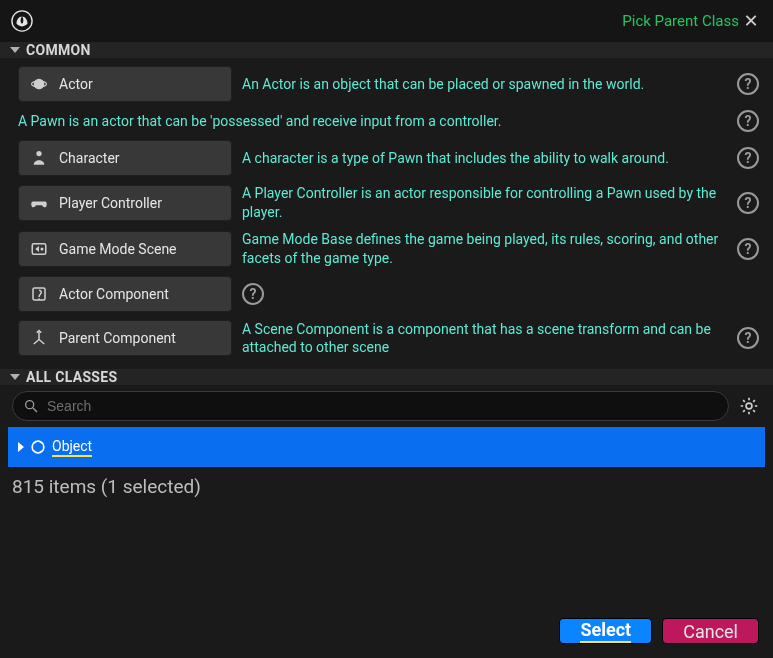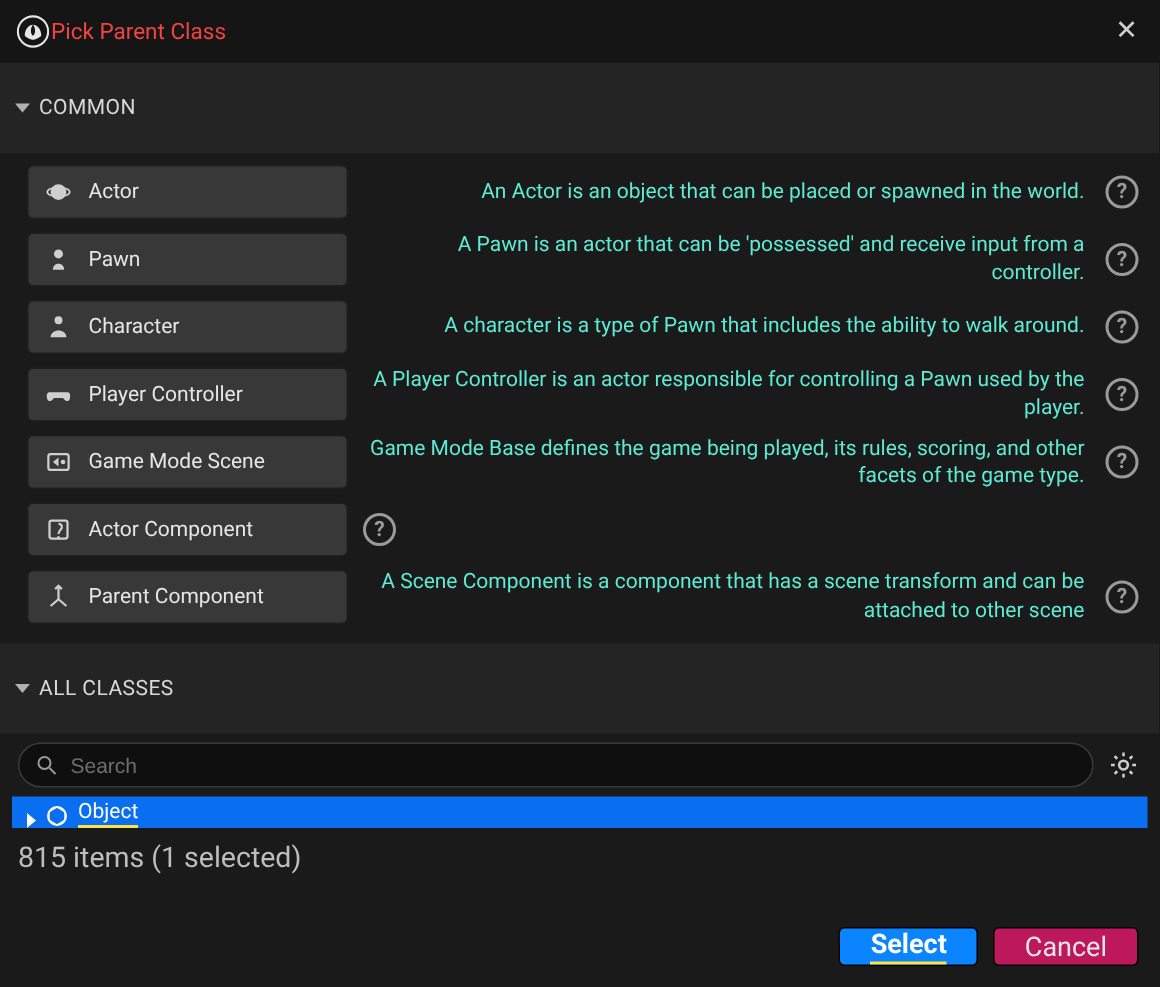--- a/index.html
+++ b/index.html
@@ -29,62 +29,61 @@
   }
   .titlebar .logo {
     width: 24px;
     height: 24px;
     display: flex;
     align-items: center;
     justify-content: center;
   }
   .titlebar .title {
     flex: 1;
-    text-align: left;
-    color: #ef4444;
+    text-align: right;
+    color: #22c55e;
     font-size: 15px;
   }
   .titlebar .close {
     width: 24px;
     height: 24px;
     color: #cfcfcf;
     font-size: 18px;
     text-align: center;
     line-height: 24px;
     cursor: pointer;
   }
   
   .section-header {
     background: #242424;
-    padding: 22px 10px;
+    padding: 0 10px;
     display: flex;
     align-items: center;
     gap: 6px;
-    font-weight: 400;
+    font-weight: 700;
     color: #d8d8d8;
     font-size: 14px;
     letter-spacing: 0.3px;
     cursor: pointer;
   }
   .section-header .tri {
     width: 0; height: 0;
     border-left: 5px solid transparent;
     border-right: 5px solid transparent;
     border-top: 6px solid #b0b0b0;
   }
   
   .common-rows {
     padding: 8px 14px 4px 18px;
   }
   .row {
     display: flex;
     align-items: center;
     gap: 10px;
     margin-bottom: 8px;
-    text-align: right;
   }
   .row .btn {
     width: 214px;
     min-width: 214px;
     height: 36px;
     background: #383838;
     border: 1px solid #1f1f1f;
     border-radius: 4px;
     display: flex;
     align-items: center;
@@ -142,23 +141,23 @@
   .gear {
     width: 24px; height: 24px;
     color: #cfcfcf;
     cursor: pointer;
     display:flex; align-items:center; justify-content:center;
   }
 
   .tree-item {
     background: #0a6ef0;
     color: #fff;
-    height: 21px;
-    display: flex;
-    align-items: flex-end;
+    height: 40px;
+    display: flex;
+    align-items: center;
     padding: 0 10px;
     gap: 6px;
     cursor: pointer;
     margin: 0 8px;
   }
   .tree-item .tri-right {
     width: 0; height: 0;
     border-top: 5px solid transparent;
     border-bottom: 5px solid transparent;
     border-left: 6px solid #fff;
@@ -234,29 +233,20 @@
               <ellipse cx="12" cy="12" rx="10" ry="4" fill="none" stroke="#cfcfcf" stroke-width="1.5"></ellipse>
             </svg>
         </span>
         <span>Actor</span>
       </div>
       <div class="desc">An Actor is an object that can be placed or spawned in the world.</div>
       <div class="help">?</div>
     </div>
 
     <div class="row">
-      <div class="btn">
-        <span class="icon">
-          <svg width="18" height="18" viewBox="0 0 24 24">
-              <circle cx="12" cy="7" r="4" fill="#cfcfcf"></circle>
-              <path d="M7 21 C7 14 17 14 17 21 Z" fill="#cfcfcf"></path>
-            </svg>
-        </span>
-        <span>Pawn</span>
-      </div>
       <div class="desc">A Pawn is an actor that can be 'possessed' and receive input from a controller.</div>
       <div class="help">?</div>
     </div>
 
     <div class="row">
       <div class="btn">
         <span class="icon">
           <svg width="18" height="18" viewBox="0 0 24 24">
               <circle cx="12" cy="6" r="3.5" fill="#cfcfcf"></circle>
               <path d="M5 21 C5 13 19 13 19 21 Z" fill="#cfcfcf"></path>

